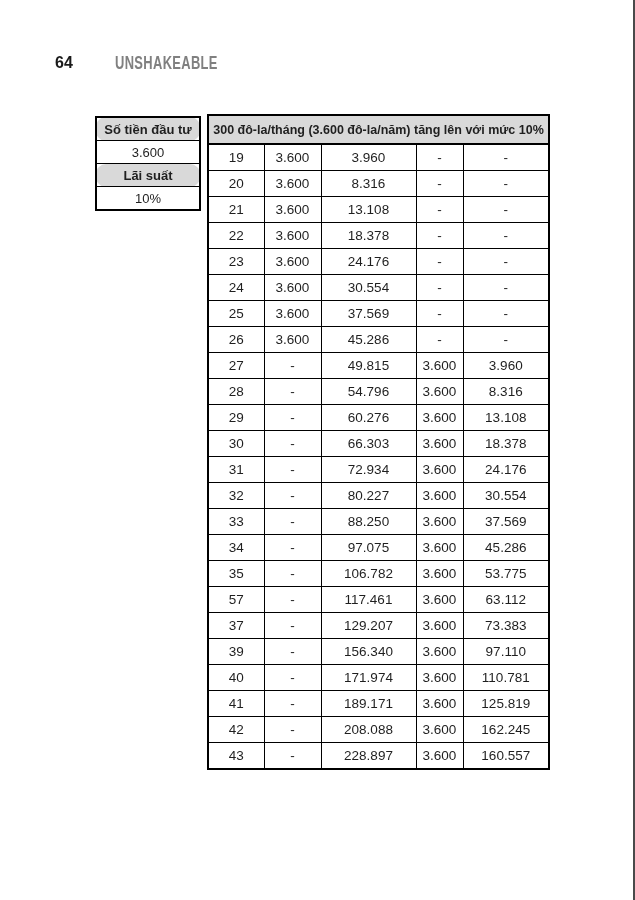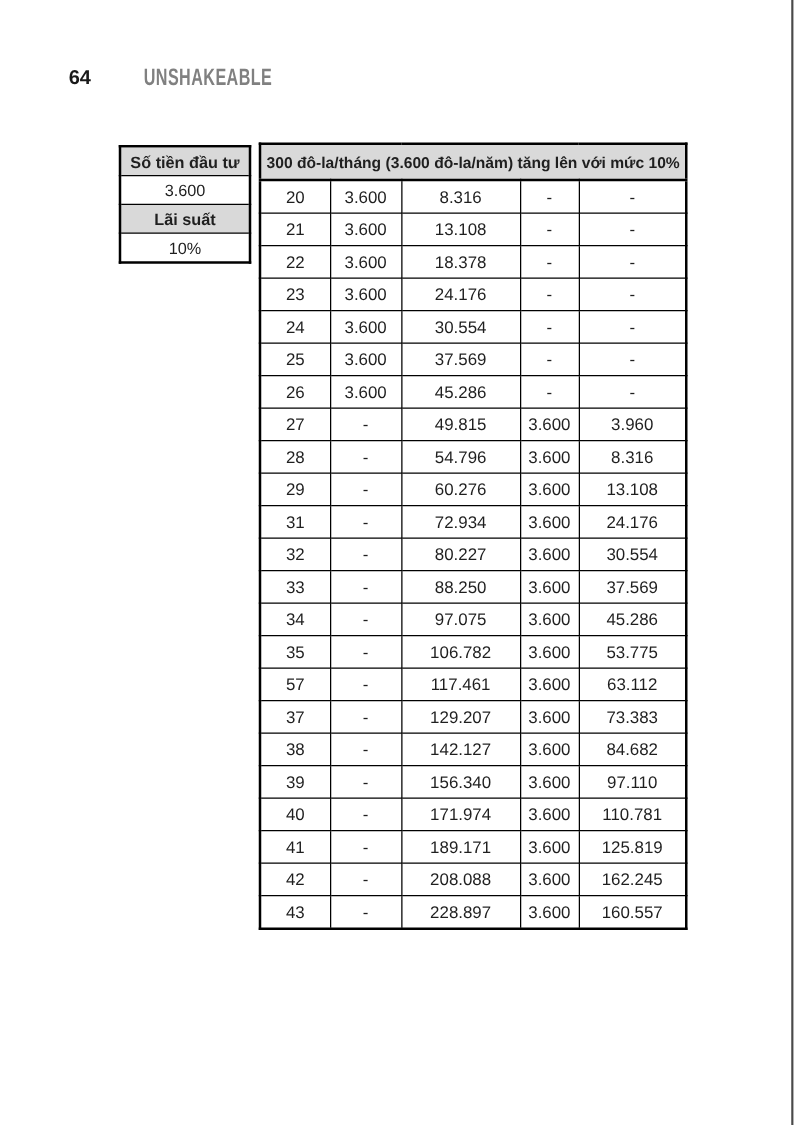--- a/index.html
+++ b/index.html
@@ -61,21 +61,21 @@
     white-space: nowrap;
   }
   .side-table {
     position: absolute;
     top: 116px;
     left: 95px;
     width: 106px;
     border: 2px solid #000;
     font-size: 13px;
   }
-  .side-table td { height: 22px; }
+  .side-table td { height: 22px; border-radius: 10px; }
   .side-table .hdr {
     background: #d9d9d9;
     font-weight: bold;
   }
   .main-table {
     position: absolute;
     top: 114px;
     left: 207px;
     width: 341px;
     border: 2px solid #000;
@@ -135,20 +135,27 @@
       <col style="width:47px">
       <col style="width:86px">
     </colgroup>
     <thead>
       <tr>
         <th colspan="5" class="band">300 đô-la/tháng (3.600 đô-la/năm) tăng lên với mức 10%</th>
       </tr>
     </thead>
     <tbody>
         <tr>
+          <td>19</td>
+          <td>3.600</td>
+          <td>3.960</td>
+          <td>-</td>
+          <td>-</td>
+        </tr>
+        <tr>
           <td>20</td>
           <td>3.600</td>
           <td>8.316</td>
           <td>-</td>
           <td>-</td>
         </tr>
         <tr>
           <td>21</td>
           <td>3.600</td>
           <td>13.108</td>
@@ -205,20 +212,27 @@
           <td>8.316</td>
         </tr>
         <tr>
           <td>29</td>
           <td>-</td>
           <td>60.276</td>
           <td>3.600</td>
           <td>13.108</td>
         </tr>
         <tr>
+          <td>30</td>
+          <td>-</td>
+          <td>66.303</td>
+          <td>3.600</td>
+          <td>18.378</td>
+        </tr>
+        <tr>
           <td>31</td>
           <td>-</td>
           <td>72.934</td>
           <td>3.600</td>
           <td>24.176</td>
         </tr>
         <tr>
           <td>32</td>
           <td>-</td>
           <td>80.227</td>
@@ -252,27 +266,20 @@
           <td>117.461</td>
           <td>3.600</td>
           <td>63.112</td>
         </tr>
         <tr>
           <td>37</td>
           <td>-</td>
           <td>129.207</td>
           <td>3.600</td>
           <td>73.383</td>
-        </tr>
-        <tr>
-          <td>38</td>
-          <td>-</td>
-          <td>142.127</td>
-          <td>3.600</td>
-          <td>84.682</td>
         </tr>
         <tr>
           <td>39</td>
           <td>-</td>
           <td>156.340</td>
           <td>3.600</td>
           <td>97.110</td>
         </tr>
         <tr>
           <td>40</td>

